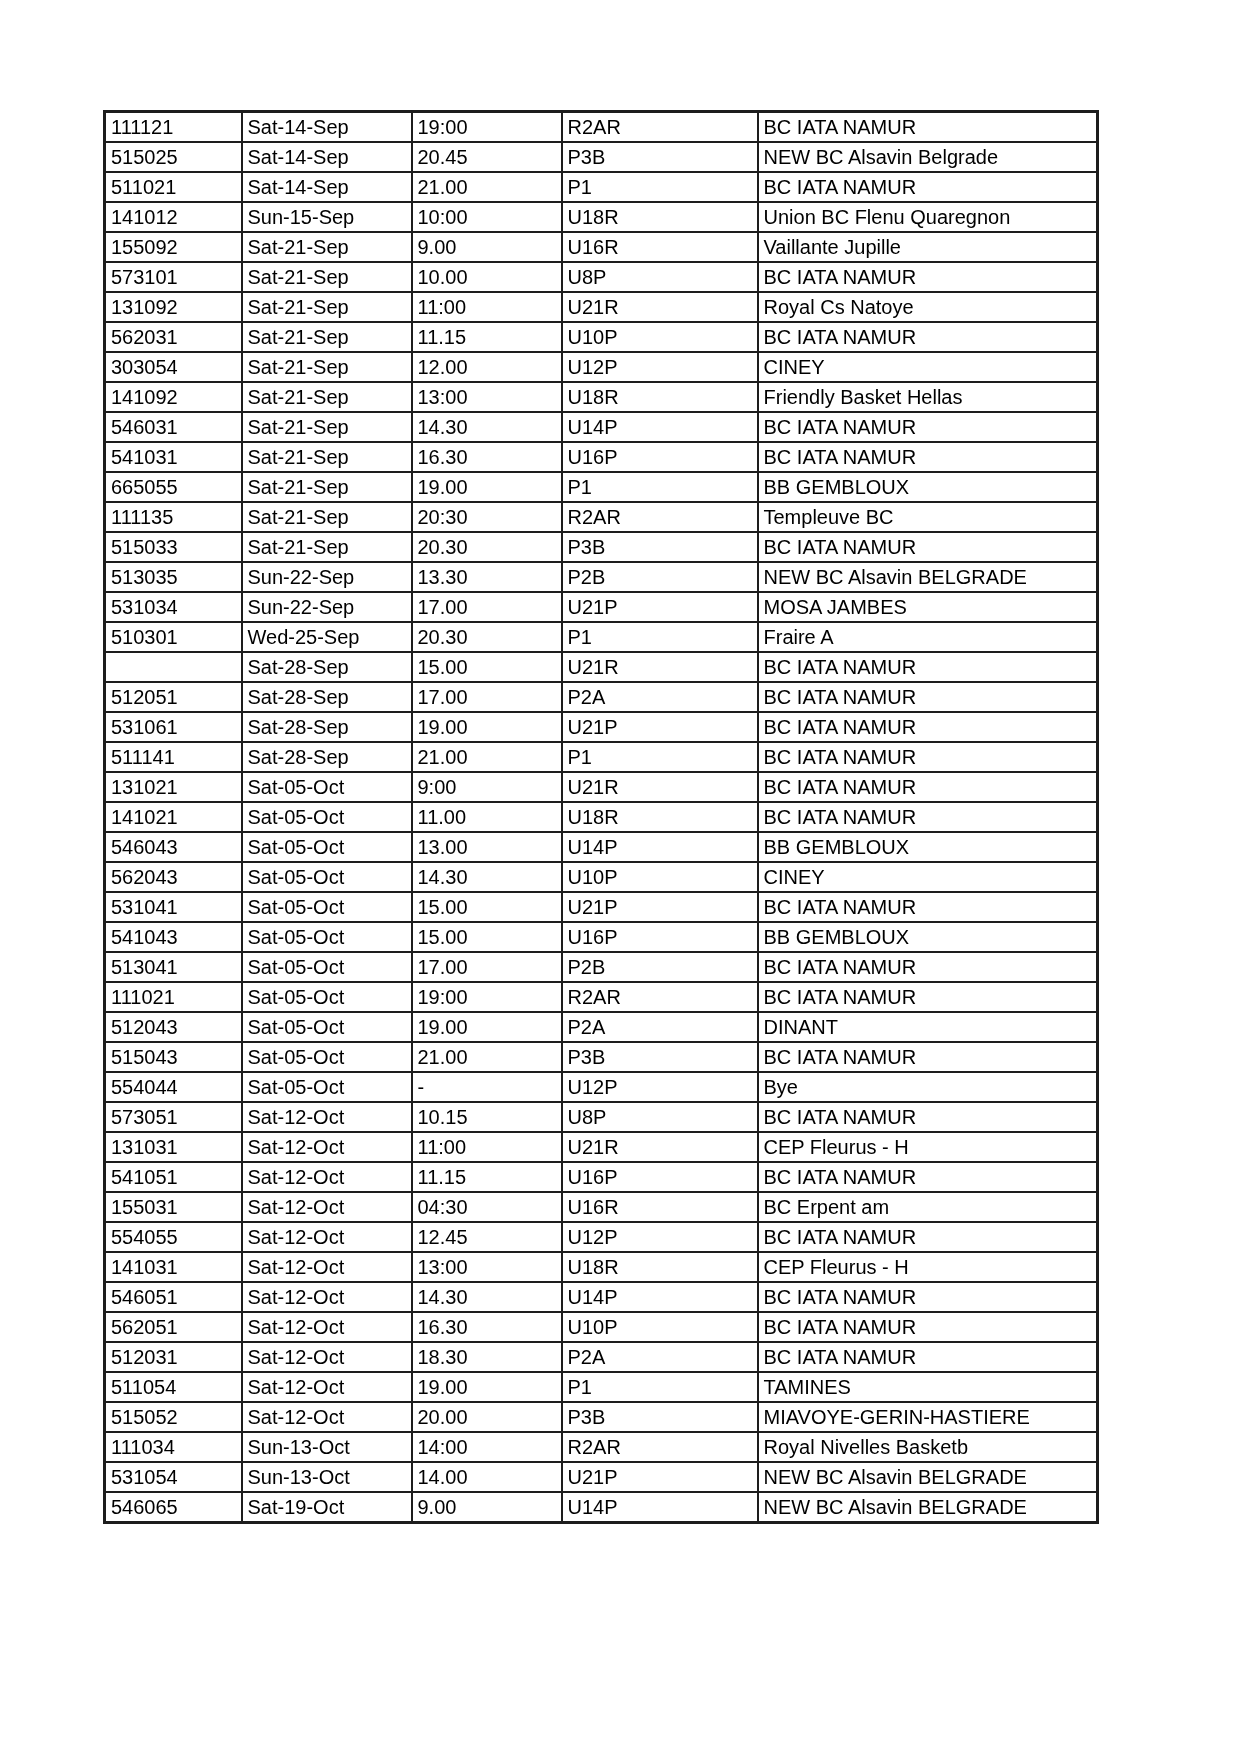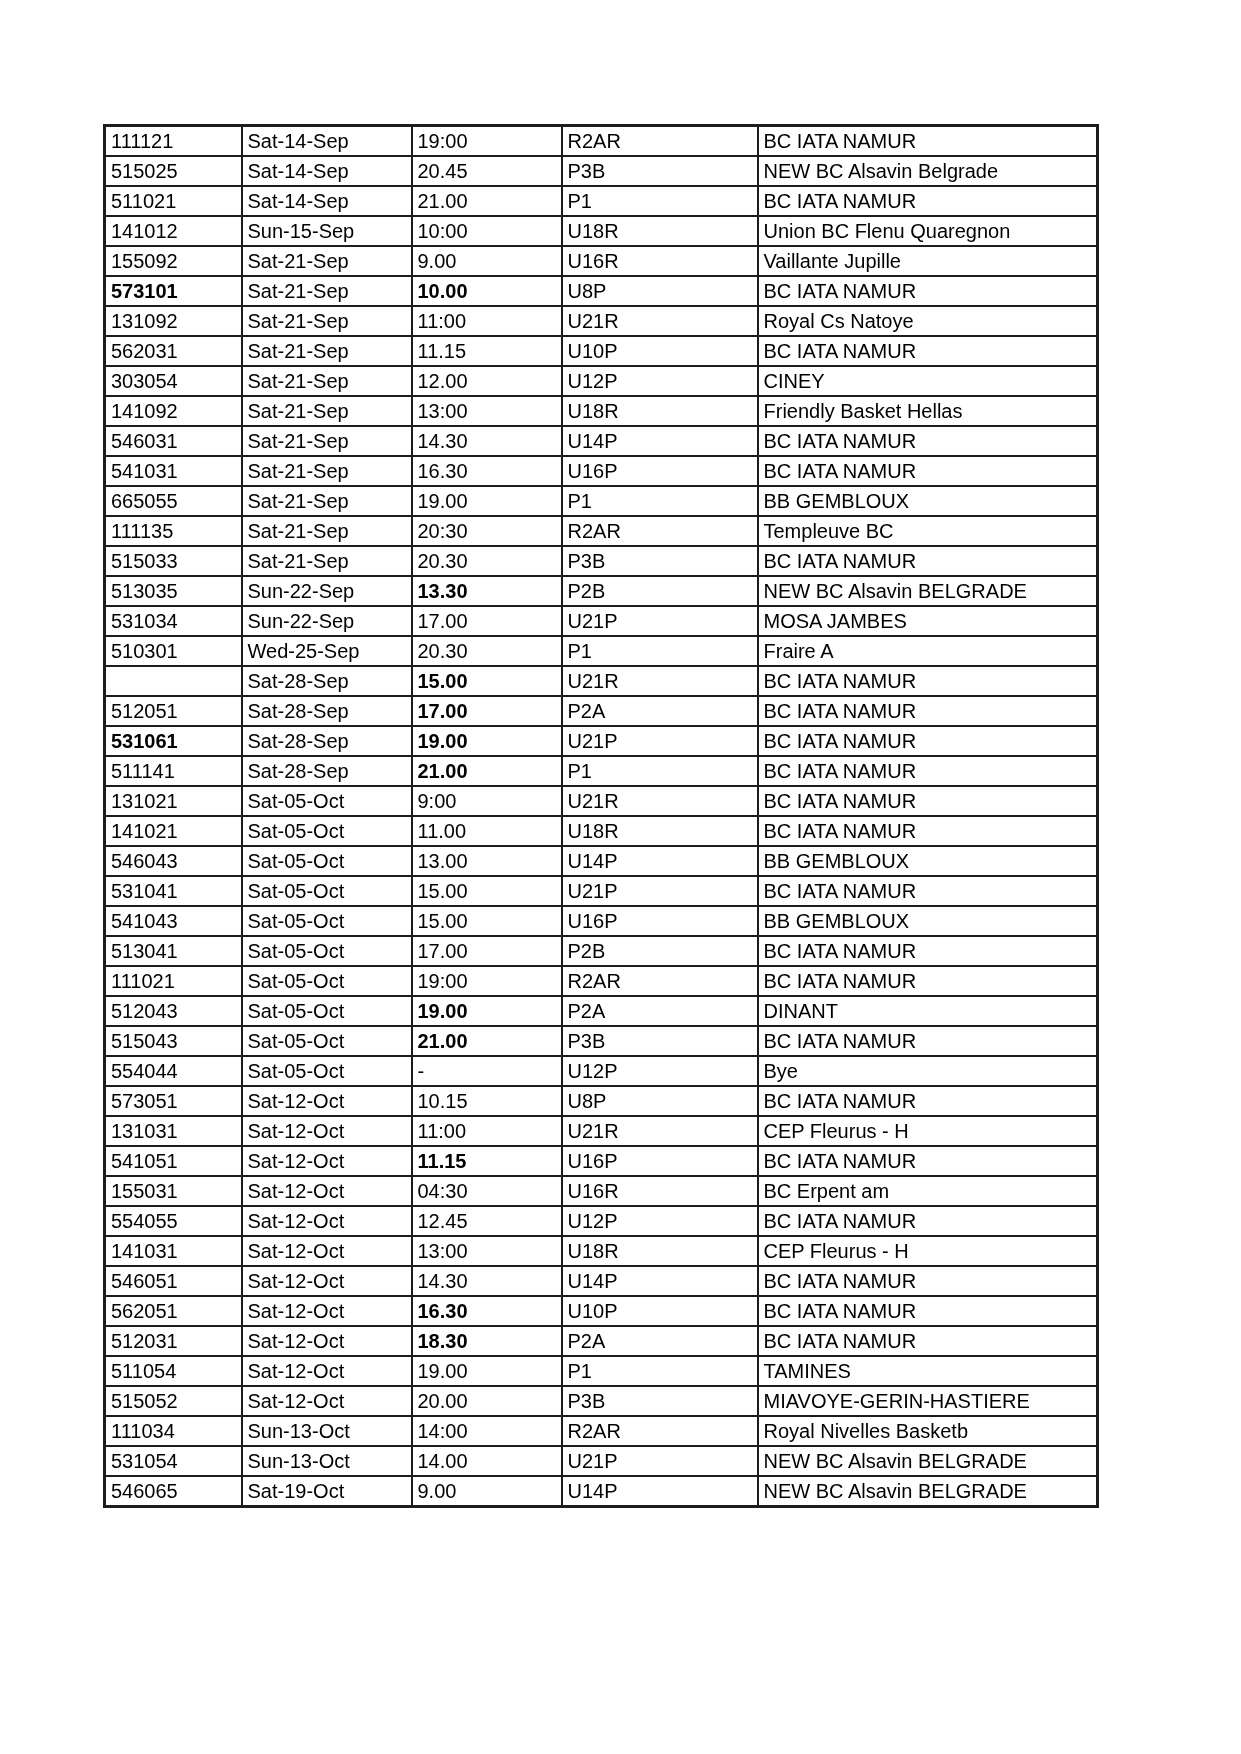--- a/index.html
+++ b/index.html
@@ -14,40 +14,40 @@
     font-family: "Liberation Sans", sans-serif;
   }
   .sheet {
     position: absolute;
     inset: 0;
     background: var(--page-bg, #ffffff);
   }
   table.schedule {
     position: absolute;
     left: 103px;
-    top: 124px;
+    top: 110px;
     border-collapse: collapse;
     table-layout: fixed;
     border: 3px solid var(--border-color, #1d1d1d);
   }
   table.schedule td {
     border: 2px solid var(--border-color, #1d1d1d);
     height: 28px;
     padding: 0 3px 0 5px;
     font-size: 20px;
     line-height: 28px;
     color: var(--text-color, #000000);
     white-space: nowrap;
     overflow: hidden;
     vertical-align: middle;
     background: #ffffff;
   }
   td.style-normal   { color: var(--text-color, #000000); font-weight: 400; }
   td.style-red      { color: var(--red-color, #ee0000);  font-weight: 400; }
-  td.style-red-bold { color: var(--red-color, #ee0000);  font-weight: 700; border-radius: 7px; }
+  td.style-red-bold { color: var(--red-color, #ee0000);  font-weight: 400; border-radius: 7px; }
 </style>
 </head>
 <body>
 
 <div class="sheet">
   <table class="schedule">
     <colgroup>
       <col style="width:137px">
       <col style="width:170px">
       <col style="width:150px">
@@ -224,20 +224,27 @@
           <td class="style-normal">BC IATA NAMUR</td>
         </tr>
         <tr>
           <td class="style-normal">546043</td>
           <td class="style-normal">Sat-05-Oct</td>
           <td class="style-normal">13.00</td>
           <td class="style-normal">U14P</td>
           <td class="style-normal">BB GEMBLOUX</td>
         </tr>
         <tr>
+          <td class="style-normal">562043</td>
+          <td class="style-normal">Sat-05-Oct</td>
+          <td class="style-normal">14.30</td>
+          <td class="style-normal">U10P</td>
+          <td class="style-normal">CINEY</td>
+        </tr>
+        <tr>
           <td class="style-normal">531041</td>
           <td class="style-normal">Sat-05-Oct</td>
           <td class="style-normal">15.00</td>
           <td class="style-normal">U21P</td>
           <td class="style-normal">BC IATA NAMUR</td>
         </tr>
         <tr>
           <td class="style-normal">541043</td>
           <td class="style-normal">Sat-05-Oct</td>
           <td class="style-normal">15.00</td>

